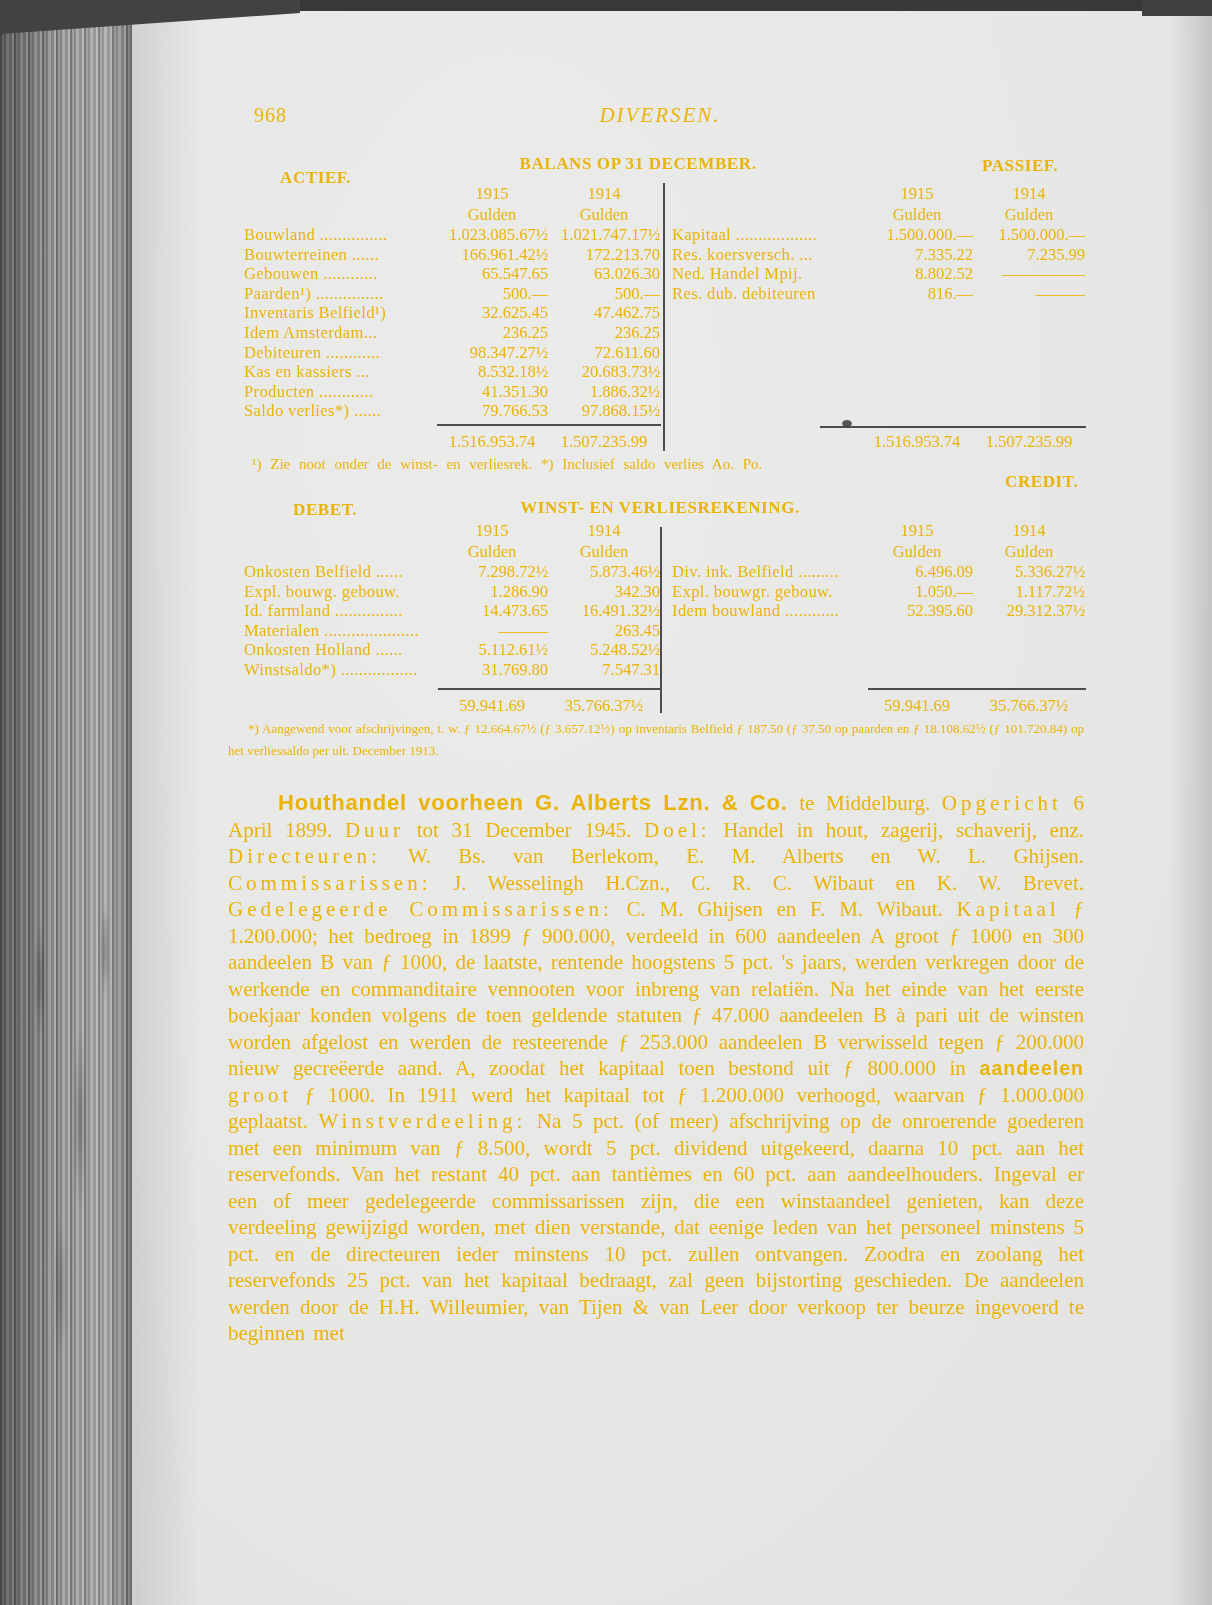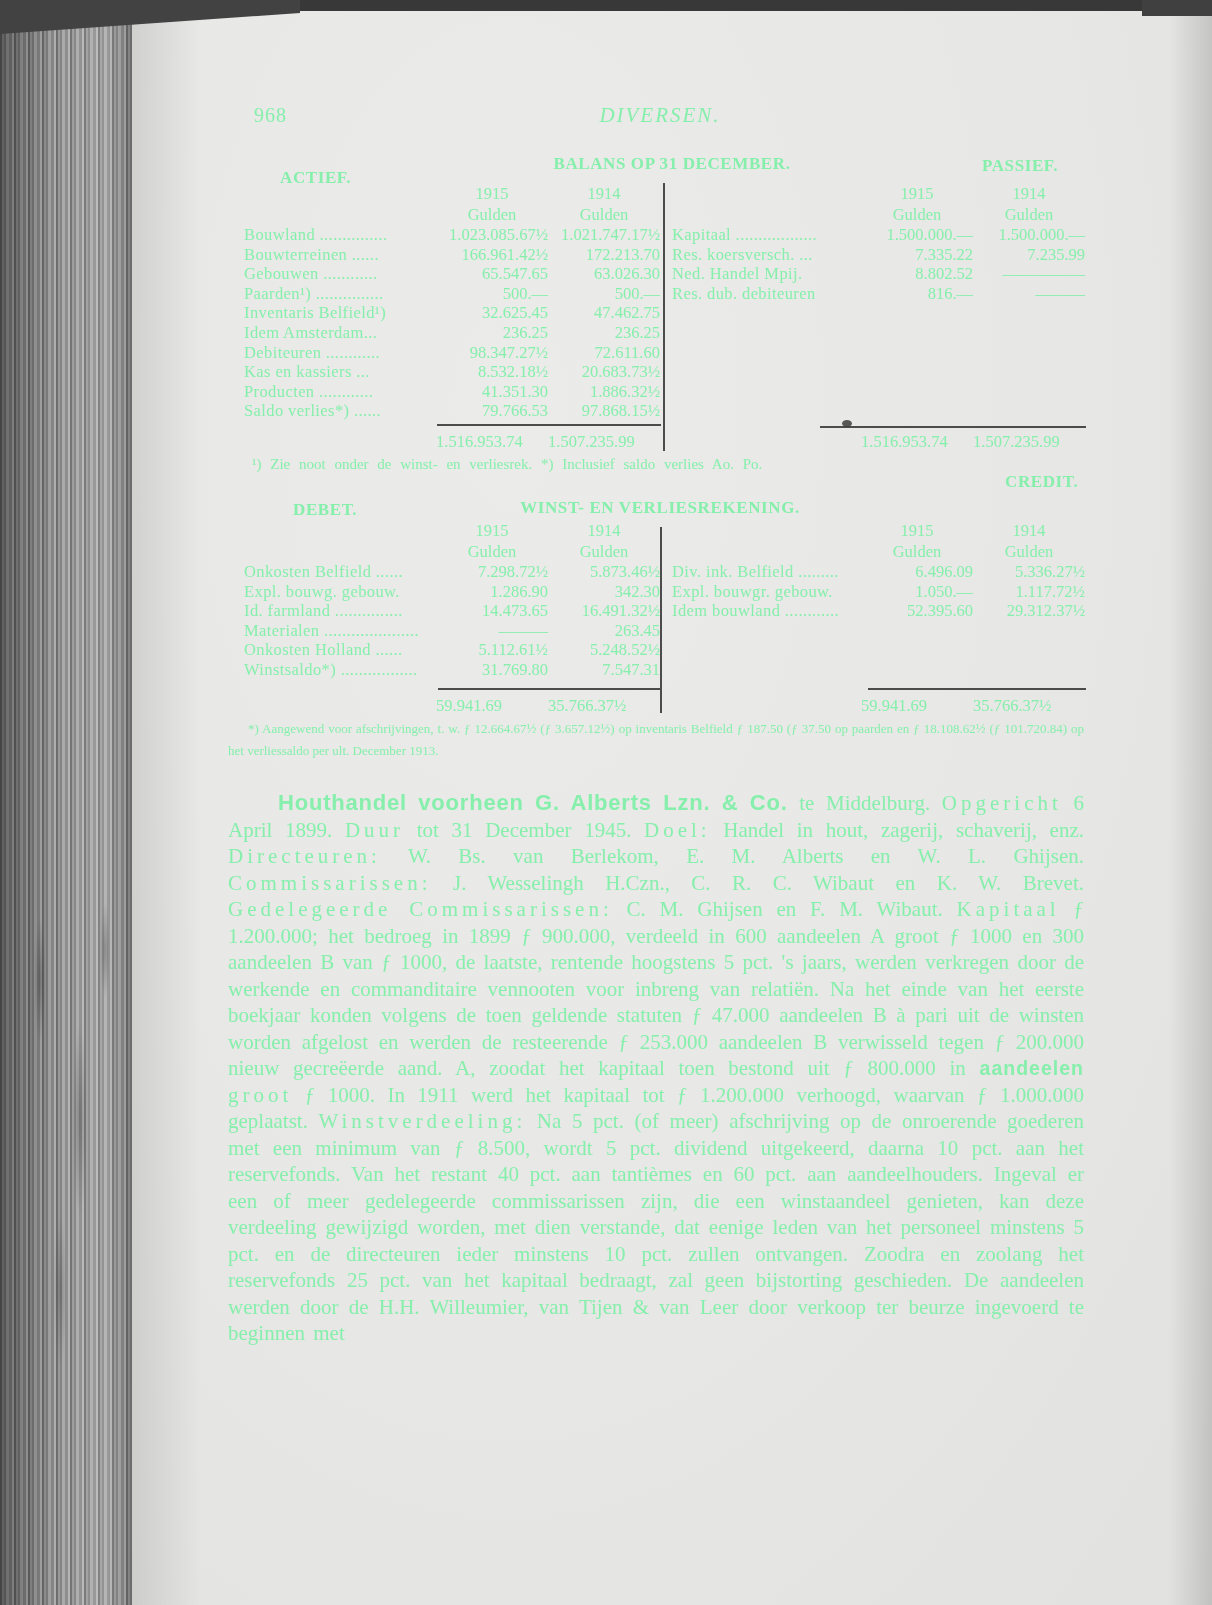--- a/index.html
+++ b/index.html
@@ -1,17 +1,17 @@
 <!DOCTYPE html>
 <html><head>
 <meta charset="utf-8">
 <style>
   html,body{margin:0;padding:0;background:#222;}
   .sheet{position:relative;width:1212px;height:1605px;overflow:hidden;
-         font-family:"Liberation Serif",serif;color:#86efac;background:#3a3a3a;}
+         font-family:"Liberation Serif",serif;color:#eab308;background:#3a3a3a;}
   
   .book-edge{position:absolute;left:0;top:0;width:132px;height:100%;
     background:
       linear-gradient(90deg, rgba(0,0,0,.38), rgba(0,0,0,0) 45%, rgba(255,255,255,.15) 80%, rgba(0,0,0,.18) 100%),
       repeating-linear-gradient(90deg,#6f6f6f 0 2px,#9a9a9a 2px 4px,#828282 4px 6px,#a9a9a9 6px 9px,#8b8b8b 9px 12px,#b3b3b3 12px 14px);}
   .book-edge-marks{position:absolute;left:10px;top:860px;width:110px;height:560px;
     background:
       radial-gradient(ellipse 8px 90px at 30px 120px, rgba(40,40,40,.35), rgba(0,0,0,0) 70%),
       radial-gradient(ellipse 10px 140px at 70px 260px, rgba(40,40,40,.3), rgba(0,0,0,0) 70%),
       radial-gradient(ellipse 7px 70px at 95px 90px, rgba(40,40,40,.3), rgba(0,0,0,0) 70%),
@@ -38,21 +38,21 @@
 
   .half{position:absolute;font-size:16.5px;}
   .num-head{display:flex;height:21px;line-height:21px;}
   .num-head .spacer{flex:1;}
   .num-head .yc{width:112px;text-align:center;}
   .trow{display:flex;height:19.6px;line-height:19.6px;white-space:nowrap;}
   .trow .lbl{flex:1;overflow:hidden;letter-spacing:.4px;}
   .trow .v{width:112px;text-align:right;}
   .total-row{position:absolute;display:flex;font-size:16.5px;height:20px;line-height:20px;}
   .total-row .spacer{flex:1;}
-  .total-row .v{width:112px;text-align:left;white-space:nowrap;}
+  .total-row .v{width:112px;text-align:center;white-space:nowrap;}
   .rule{position:absolute;height:2px;background:#4c4c4c;}
   .vdiv{position:absolute;width:2px;background:#4c4c4c;}
 
   .bal-note{position:absolute;left:252px;top:456px;width:790px;font-size:15px;
     word-spacing:5px;white-space:nowrap;}
   .pl-note{position:absolute;left:228px;top:718px;width:856px;font-size:13px;
     line-height:21.8px;text-align:justify;text-indent:20px;}
 
   .article{position:absolute;left:228px;top:790px;width:856px;margin:0;
     font-size:21px;line-height:26.5px;text-align:justify;text-indent:50px;word-spacing:3px;}
@@ -69,21 +69,21 @@
   <div class="book-edge-marks"></div>
   <div class="paper"></div>
   <div class="top-strip"></div>
   <div class="top-strip-left"></div>
   <div class="top-strip-right"></div>
 
   <div class="pnum">968</div>
   <div class="phead">DIVERSEN.</div>
 
   <div class="sec-title" style="left:280px;top:156px;margin-top:12px;">ACTIEF.</div>
-  <div class="sec-title center-title" style="left:672px;top:154px;">BALANS OP 31 DECEMBER.</div>
+  <div class="sec-title center-title" style="left:638px;top:154px;">BALANS OP 31 DECEMBER.</div>
   <div class="sec-title" style="left:982px;top:156px;text-align:center;">PASSIEF.</div>
 
   <div class="half" style="left:244px;top:183px;width:416px;">
     <div class="num-head">
       <span class="spacer"></span>
       <span class="yc">1915</span>
       <span class="yc">1914</span>
     </div>
     <div class="num-head">
       <span class="spacer"></span>

